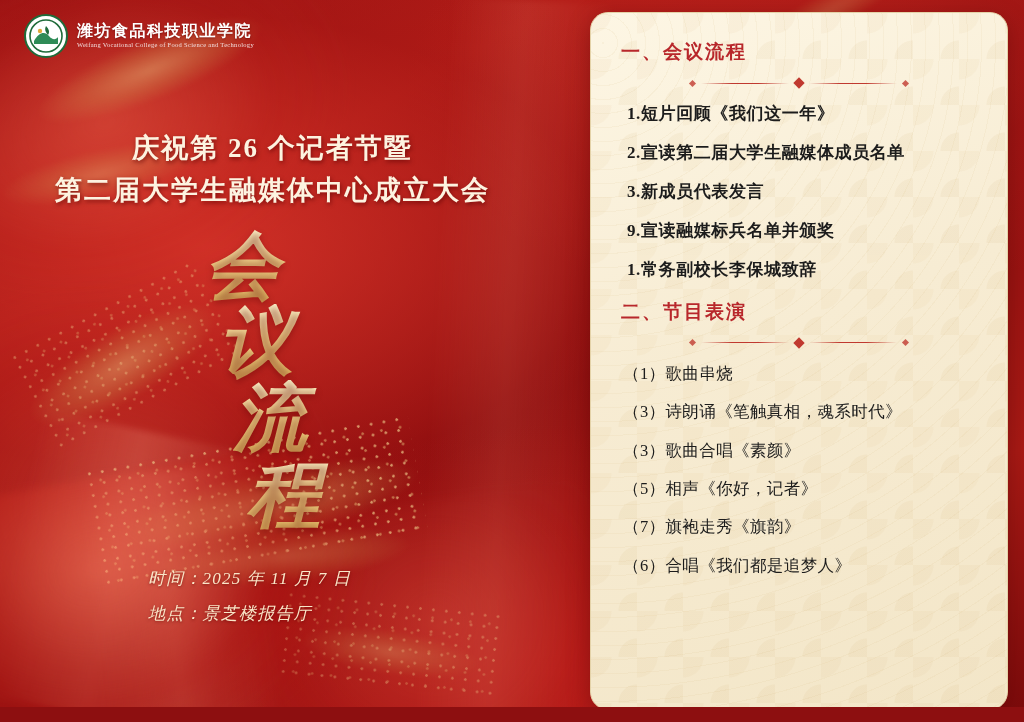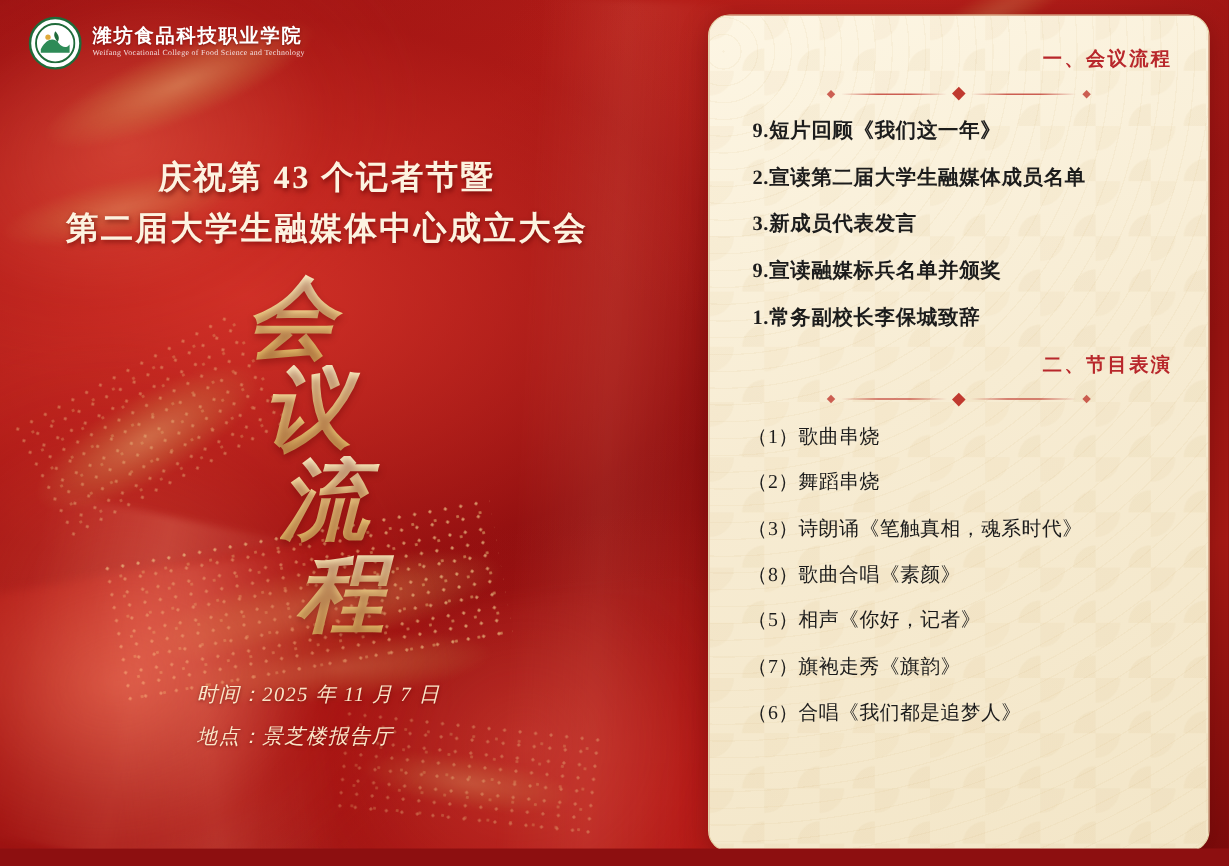--- a/index.html
+++ b/index.html
@@ -169,21 +169,21 @@
     line-height: 1.03;
   }
   .big-title .ch:nth-child(1) { margin-left: 0px; }
   .big-title .ch:nth-child(2) { margin-left: 14px; }
   .big-title .ch:nth-child(3) { margin-left: 28px; }
   .big-title .ch:nth-child(4) { margin-left: 42px; }
 
   
   .meta {
     position: absolute;
-    left: 164px;
+    left: 148px;
     top: 562px;
     z-index: 6;
   }
   .meta .row {
     color: #fae6c8;
     font-size: 17px;
     font-style: italic;
     letter-spacing: 1.2px;
     line-height: 2.05;
     font-family: "Liberation Serif", serif;
@@ -215,23 +215,23 @@
     background:
       radial-gradient(circle at 100% 100%, rgba(214,180,120,0.18) 0 18px, rgba(0,0,0,0) 19px),
       radial-gradient(circle at 0% 0%, rgba(214,180,120,0.14) 0 20px, rgba(0,0,0,0) 21px);
     background-size: 46px 46px, 46px 46px;
     opacity: .55;
   }
 
   .card-inner { position: relative; z-index: 2; }
 
   .sec-title {
-    text-align: right;
+    text-align: left;
     color: #b8272b;
-    font-size: 16px;
+    font-size: 19px;
     font-weight: bold;
     letter-spacing: 2px;
     font-family: "Liberation Serif", serif;
     margin: 4px 0 0 0;
   }
   .sec-title.second { margin-top: 17px; }
 
   .divider {
     display: flex;
     align-items: center;
@@ -321,21 +321,21 @@
         <circle cx="11" cy="12" r="2.2" fill="#e0a93b"></circle>
       </svg>
     </div>
     <div class="logo-text">
       <div class="logo-cn">潍坊食品科技职业学院</div>
       <div class="logo-en">Weifang Vocational College of Food Science and Technology</div>
     </div>
   </div>
 
   <div class="headline">
-    <div class="line">庆祝第 43 个记者节暨</div>
+    <div class="line">庆祝第 26 个记者节暨</div>
     <div class="line">第二届大学生融媒体中心成立大会</div>
   </div>
 
   <div class="big-title">
     <span class="ch">会</span>
     <span class="ch">议</span>
     <span class="ch">流</span>
     <span class="ch">程</span>
   </div>
 
@@ -350,40 +350,39 @@
       <div class="sec-title">一、会议流程</div>
 
       <div class="divider">
         <span class="dia sm"></span>
         <span class="bar"></span>
         <span class="dia"></span>
         <span class="bar"></span>
         <span class="dia sm"></span>
       </div>
 
-      <div class="item">9.短片回顾《我们这一年》</div>
+      <div class="item">1.短片回顾《我们这一年》</div>
       <div class="item">2.宣读第二届大学生融媒体成员名单</div>
       <div class="item">3.新成员代表发言</div>
       <div class="item">9.宣读融媒标兵名单并颁奖</div>
       <div class="item">1.常务副校长李保城致辞</div>
 
       <div class="sec-title second">二、节目表演</div>
 
       <div class="divider">
         <span class="dia sm"></span>
         <span class="bar"></span>
         <span class="dia"></span>
         <span class="bar"></span>
         <span class="dia sm"></span>
       </div>
 
       <div class="perf">（1）歌曲串烧</div>
-      <div class="perf">（2）舞蹈串烧</div>
       <div class="perf">（3）诗朗诵《笔触真相，魂系时代》</div>
-      <div class="perf">（8）歌曲合唱《素颜》</div>
+      <div class="perf">（3）歌曲合唱《素颜》</div>
       <div class="perf">（5）相声《你好，记者》</div>
       <div class="perf">（7）旗袍走秀《旗韵》</div>
       <div class="perf">（6）合唱《我们都是追梦人》</div>
 
     </div>
   </div>
 
 </div>
 
 </body></html>

